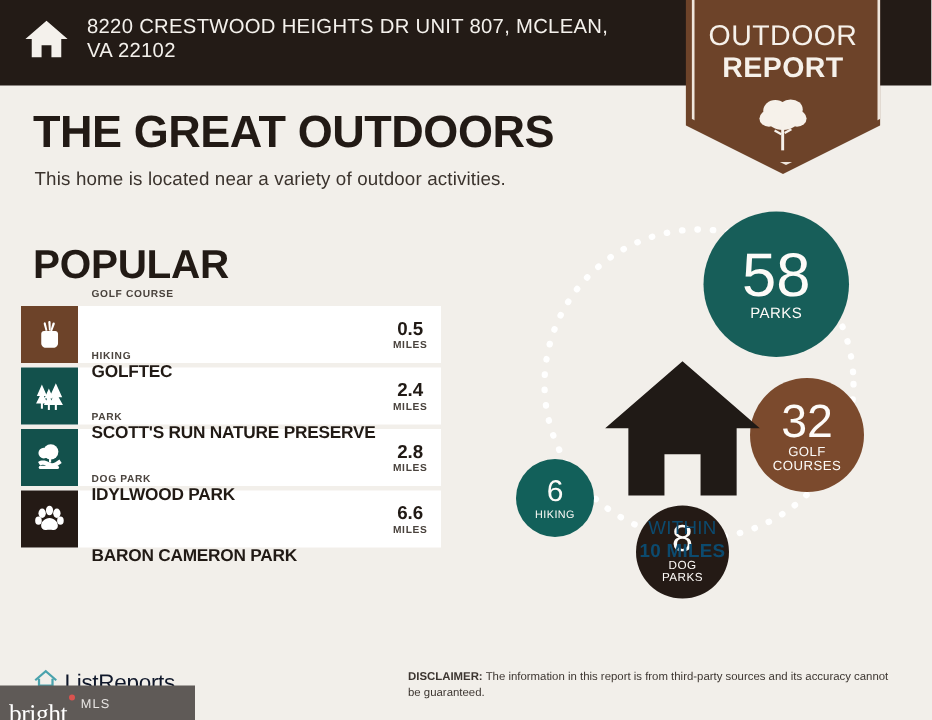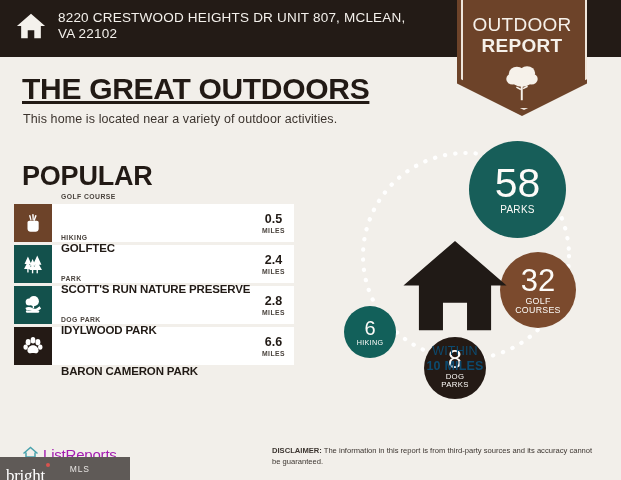--- a/index.html
+++ b/index.html
@@ -46,21 +46,21 @@
     position:absolute;left:457px;top:14px;width:130px;z-index:8;
     text-align:center;color:#f6f1ea;
     font-size:19px;line-height:21px;letter-spacing:.3px;
   }
   .badge-text .b2{font-weight:bold;}
   .badge-tree{position:absolute;left:505px;top:62px;width:34px;height:38px;z-index:8;}
 
   
   .h1{
     position:absolute;left:22px;top:72px;
-    font-size:30px;font-weight:bold;letter-spacing:-0.3px;color:#221a15;text-decoration:underline;
+    font-size:30px;font-weight:bold;letter-spacing:-0.3px;color:#221a15;
   }
   .sub{
     position:absolute;left:23px;top:112px;
     font-size:12.5px;color:#3b332d;letter-spacing:.1px;
   }
   .h2{
     position:absolute;left:22px;top:161px;
     font-size:27px;font-weight:bold;letter-spacing:-0.2px;color:#221a15;
   }
 
@@ -126,34 +126,34 @@
   }
   .center-home{width:22px;height:20px;}
   .within{font-size:12.5px;color:#0c4a6e;line-height:15px;letter-spacing:.2px;margin-top:3px;}
   .within b{font-weight:bold;}
 
   
   .lr-logo{
     position:absolute;left:22px;top:445px;display:flex;align-items:center;gap:4px;
   }
   .lr-logo svg{width:17px;height:15px;}
-  .lr-text{font-size:15px;color:#a21caf;letter-spacing:-0.2px;}
+  .lr-text{font-size:15px;color:#0f172a;letter-spacing:-0.2px;}
   .bright{
     position:absolute;left:0px;top:457px;width:130px;height:23px;
     background:#5f5a57;display:flex;align-items:center;
   }
   .bright .b1{
     font-family:"Liberation Serif", serif;font-size:17px;color:#ffffff;
     margin-left:6px;letter-spacing:-0.3px;margin-top:15px;
   }
   .bright .dot{
     width:4px;height:4px;border-radius:50%;background:#d9534f;
     margin-left:1px;margin-top:-7px;
   }
-  .bright .b2{font-size:8.5px;color:#e8e5e3;margin-left:20px;letter-spacing:.8px;}
+  .bright .b2{font-size:8.5px;color:#e8e5e3;margin-left:4px;letter-spacing:.8px;}
 
   .disclaimer{
     position:absolute;left:272px;top:446px;width:330px;
     font-size:7.6px;line-height:10.5px;color:#3c3530;
   }
   .disclaimer b{font-weight:bold;}
 </style>
 </head>
 <body>
 

